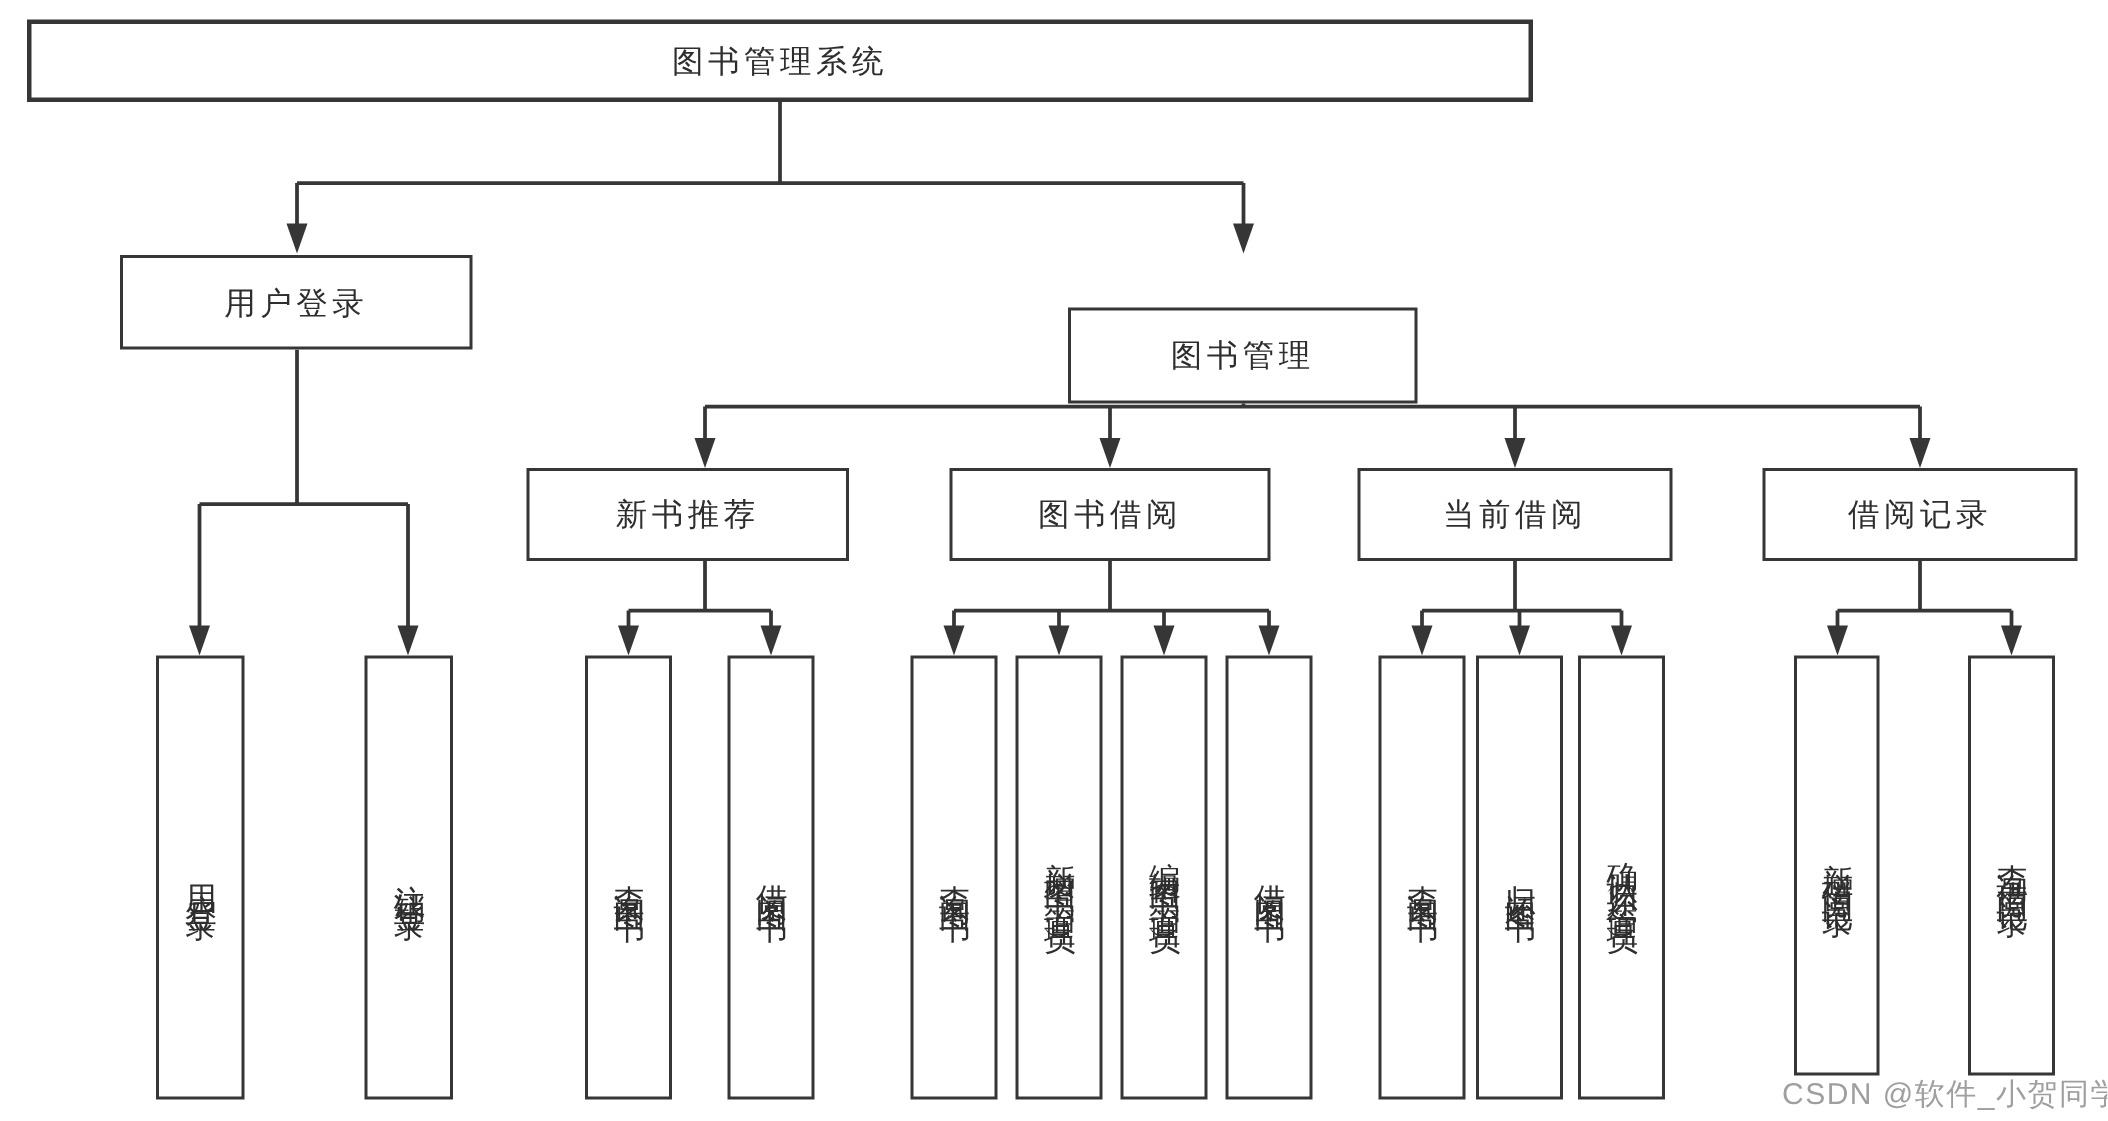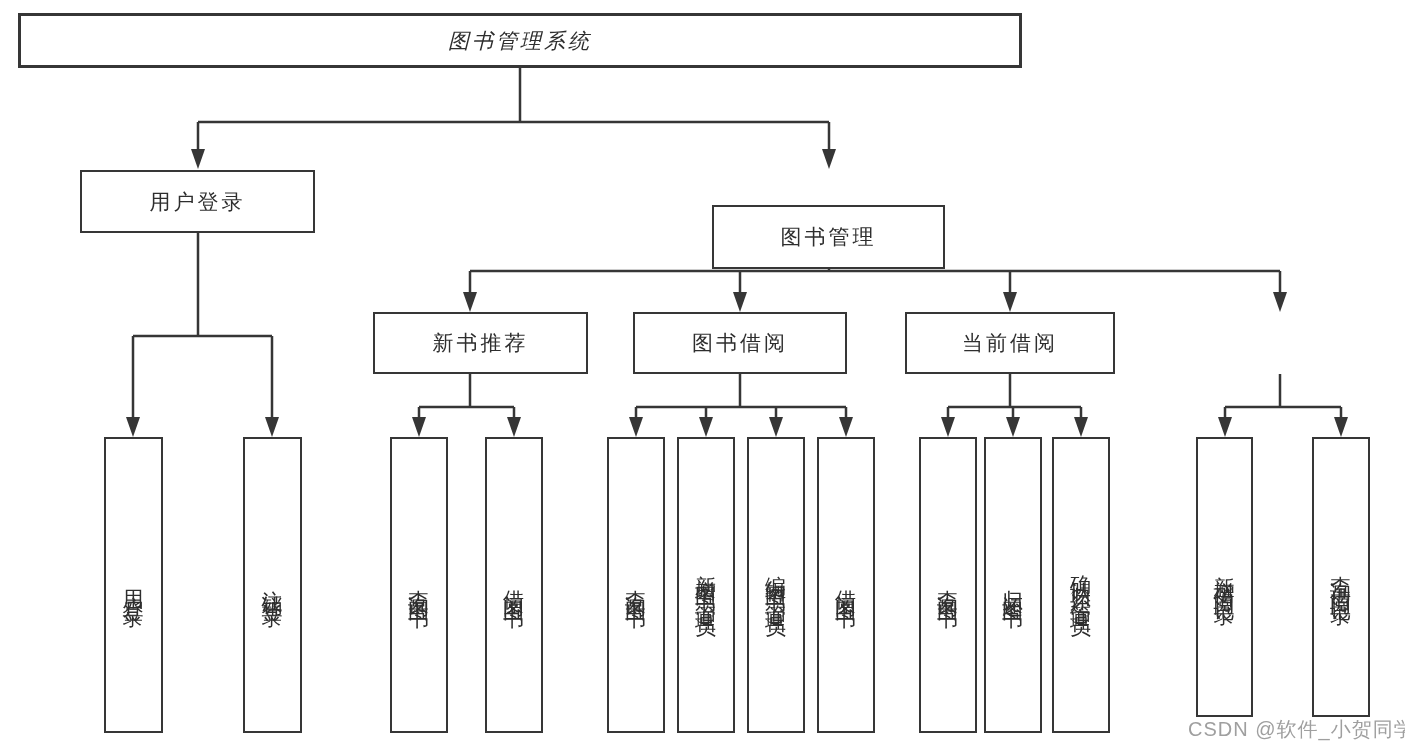--- a/index.html
+++ b/index.html
@@ -105,39 +105,42 @@
       <polygon points="769,417 783,417 776,437"></polygon>
       <polygon points="839,417 853,417 846,437"></polygon>
       <polygon points="941,417 955,417 948,437"></polygon>
       <polygon points="1006,417 1020,417 1013,437"></polygon>
       <polygon points="1074,417 1088,417 1081,437"></polygon>
       <polygon points="1218,417 1232,417 1225,437"></polygon>
       <polygon points="1334,417 1348,417 1341,437"></polygon>
     </g>
   </svg>
 
-  <div class="hbox root" style="left:18px; top:13px; width:1004px; height:55px;font-style:italic;">
+  <div class="hbox root" style="left:18px; top:13px; width:1004px; height:55px;">
     <span>图书管理系统</span>
   </div>
 
   <div class="hbox" style="left:80px; top:170px; width:235px; height:63px;">
     <span>用户登录</span>
   </div>
   <div class="hbox" style="left:712px; top:169px; width:233px; height:64px;margin-top:36px;">
     <span>图书管理</span>
   </div>
 
-  <div class="hbox" style="left:373px; top:312px; width:215px; height:62px;">
+  <div class="hbox" style="left:351px; top:312px; width:215px; height:62px;">
     <span>新书推荐</span>
   </div>
   <div class="hbox" style="left:633px; top:312px; width:214px; height:62px;">
     <span>图书借阅</span>
   </div>
   <div class="hbox" style="left:905px; top:312px; width:210px; height:62px;">
     <span>当前借阅</span>
+  </div>
+  <div class="hbox" style="left:1175px; top:312px; width:210px; height:62px;">
+    <span>借阅记录</span>
   </div>
 
   <div class="vbox" style="left:104px; top:437px; width:59px; height:296px;">
     <span>用户登录</span>
   </div>
   <div class="vbox" style="left:243px; top:437px; width:59px; height:296px;">
     <span>注销登录</span>
   </div>
 
   <div class="vbox" style="left:390px; top:437px; width:58px; height:296px;">

